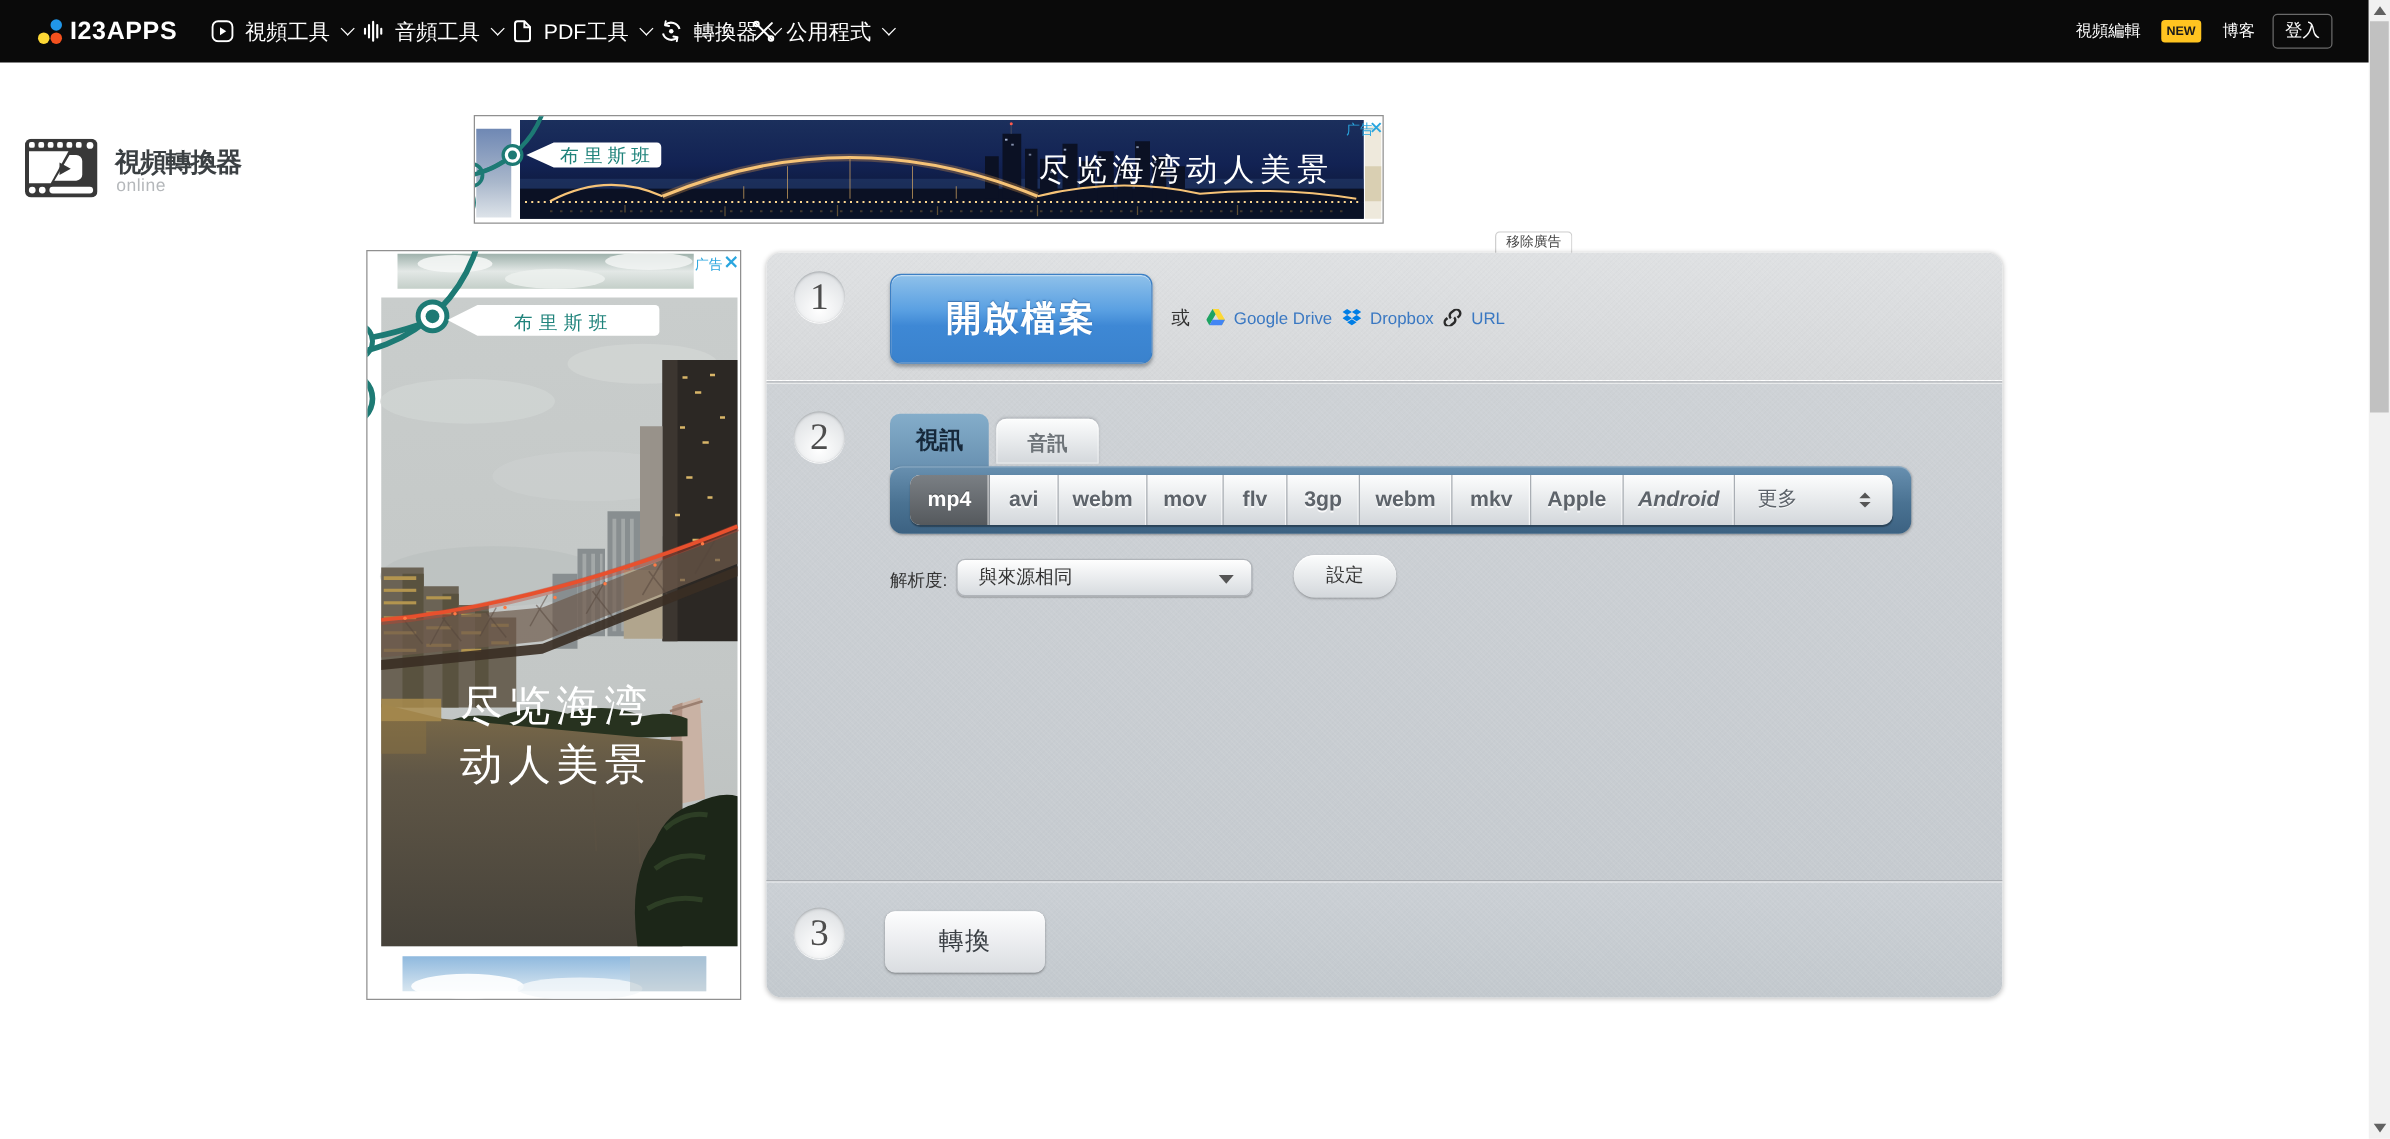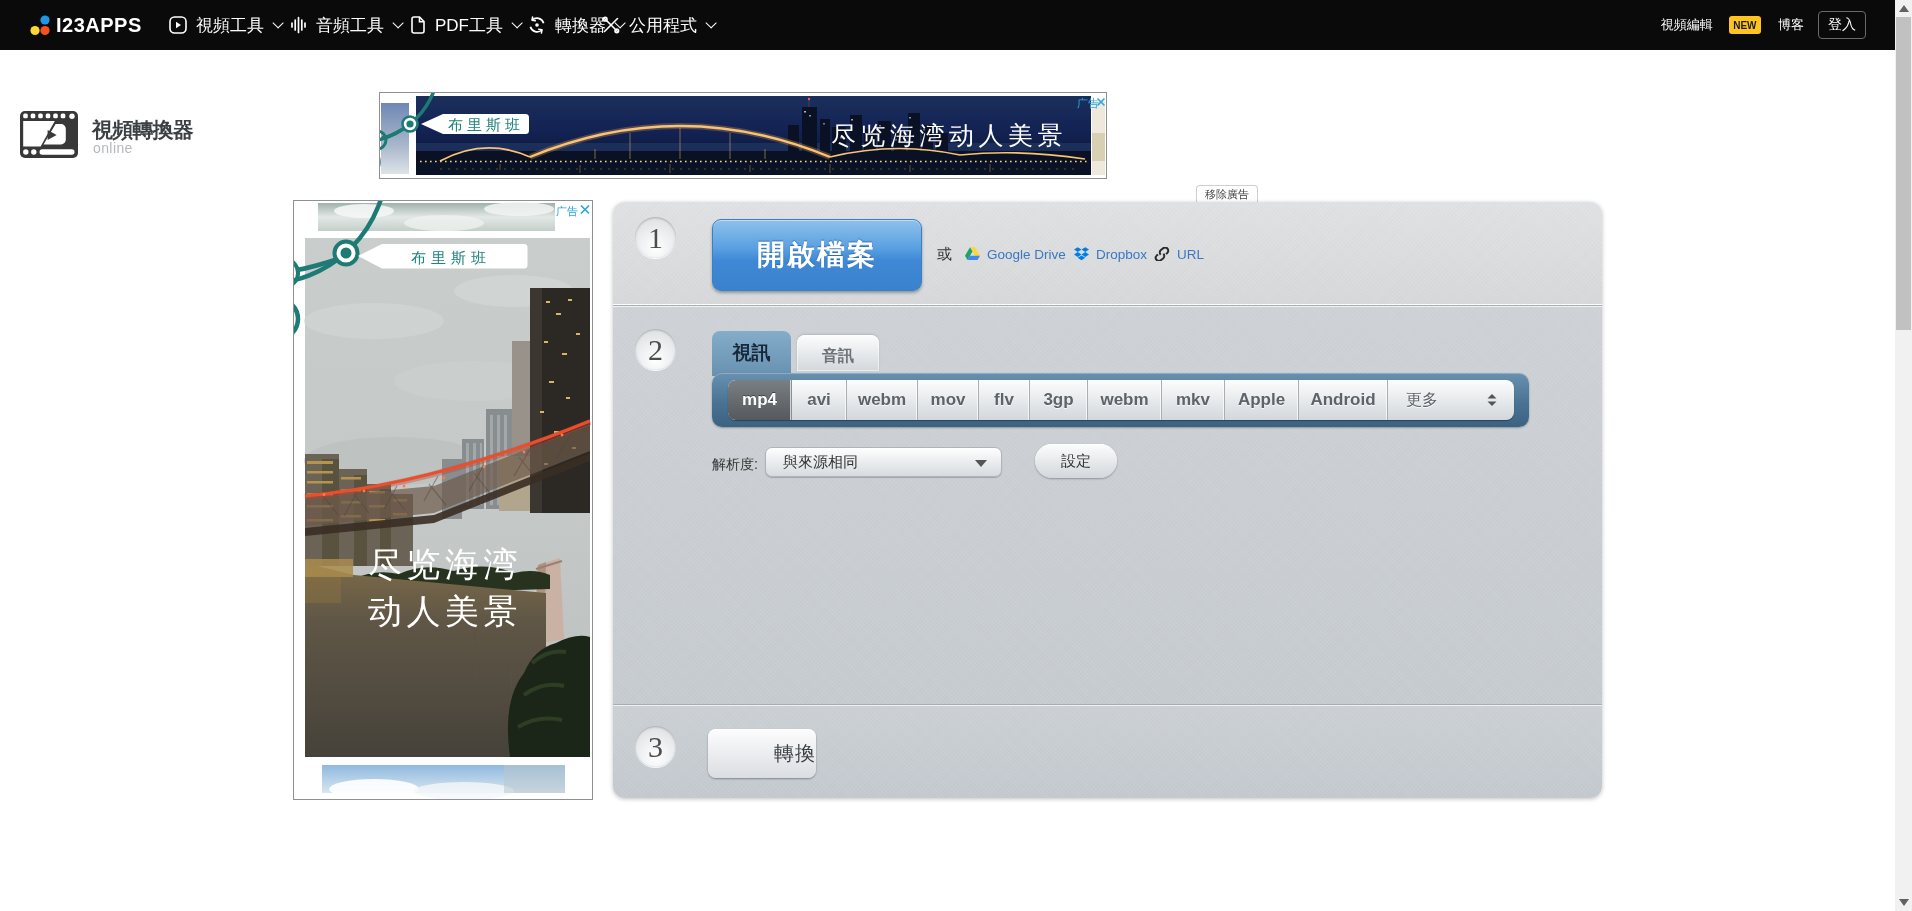--- a/index.html
+++ b/index.html
@@ -45,21 +45,21 @@
 #fmtbar{position:absolute;left:99px;top:171px;width:817px;height:54px;border-radius:10px;background:linear-gradient(#6890b0,#4a7292 55%,#3c6282);box-shadow:inset 0 1px 0 rgba(255,255,255,0.25),0 1px 2px rgba(0,0,0,0.3);}
 #fmtin{position:absolute;left:16px;top:7px;width:786px;height:40px;border-radius:8px;background:linear-gradient(#fcfdfd,#d3d7db);display:flex;box-shadow:0 1px 1px rgba(0,0,0,0.35);}
 .fbtn{height:40px;box-sizing:border-box;border-right:1px solid #a9aeb4;box-shadow:inset -1px 0 0 rgba(255,255,255,0.7);font-size:17px;font-weight:bold;color:#5d636a;text-align:center;line-height:40px;text-shadow:0 1px 0 rgba(255,255,255,0.8);}
 #fmp4{width:64px;background:linear-gradient(#7a7f84,#55595d);color:#fff;border-radius:8px 0 0 8px;text-shadow:0 -1px 0 rgba(0,0,0,0.4);border-right:1px solid #8b9095;}
 
 #reslabel{position:absolute;left:99px;top:254px;font-size:14px;color:#333;}
 #resdd{position:absolute;left:152px;top:245px;width:237px;height:30px;border-radius:7px;background:linear-gradient(#fefefe,#d7dbdf);border:1px solid #b0b4b9;box-sizing:border-box;box-shadow:0 1px 1px rgba(0,0,0,0.2);font-size:15px;color:#333;line-height:28px;padding-left:17px;}
 #resdd .caret{position:absolute;right:14px;top:12px;width:0;height:0;border-left:6px solid transparent;border-right:6px solid transparent;border-top:7px solid #555;}
 #setbtn{position:absolute;left:422px;top:242px;width:82px;height:34px;border-radius:17px;background:linear-gradient(#fcfdfd,#d3d7db);box-shadow:0 1px 2px rgba(0,0,0,0.3),inset 0 1px 0 rgba(255,255,255,0.8);font-size:15px;color:#333;text-align:center;line-height:34px;}
 
-#convbtn{position:absolute;left:95px;top:527px;width:108px;height:49px;border-radius:8px;background:linear-gradient(#fdfdfe,#dadde1);box-shadow:0 1px 2px rgba(0,0,0,0.35),inset 0 1px 0 rgba(255,255,255,0.9);font-size:20px;color:#3a3f44;text-align:right;line-height:49px;letter-spacing:1px;}
+#convbtn{position:absolute;left:95px;top:527px;width:128px;height:49px;border-radius:8px;background:linear-gradient(#fdfdfe,#dadde1);box-shadow:0 1px 2px rgba(0,0,0,0.35),inset 0 1px 0 rgba(255,255,255,0.9);font-size:20px;color:#3a3f44;text-align:center;line-height:49px;letter-spacing:1px;}
 </style>
 </head>
 <body>
 
 <div id="nav">
   <svg id="logo" width="110" height="26" viewBox="0 0 110 26">
     <circle cx="17" cy="8" r="4.6" fill="#2196e8"></circle>
     <circle cx="7" cy="18.5" r="4.6" fill="#fdd835"></circle>
     <circle cx="17" cy="18.5" r="4.6" fill="#f4511e"></circle>
   </svg>
@@ -424,21 +424,21 @@
     <div id="fmtin">
       <div class="fbtn" id="fmp4">mp4</div>
       <div class="fbtn" style="width:55px;">avi</div>
       <div class="fbtn" style="width:71px;">webm</div>
       <div class="fbtn" style="width:61px;">mov</div>
       <div class="fbtn" style="width:51px;">flv</div>
       <div class="fbtn" style="width:58px;">3gp</div>
       <div class="fbtn" style="width:74px;">webm</div>
       <div class="fbtn" style="width:63px;">mkv</div>
       <div class="fbtn" style="width:74px;">Apple</div>
-      <div class="fbtn" style="width:89px;">Android</div>
+      <div class="fbtn" style="width:89px;font-style:italic;">Android</div>
       <div class="fbtn" style="width:126px;border-right:none;box-shadow:none;font-weight:normal;font-size:16px;text-align:left;padding-left:18px;position:relative;">更多
         <svg width="10" height="14" viewBox="0 0 10 14" style="position:absolute;right:17px;top:13px;" fill="#555">
             <path d="M0.5 5.5 L5 1 L9.5 5.5 Z"></path>
             <path d="M0.5 8.5 L5 13 L9.5 8.5 Z"></path>
           </svg>
       </div>
     </div>
   </div>
   <div id="reslabel">解析度:</div>
   <div id="resdd">與來源相同<span class="caret"></span></div>

